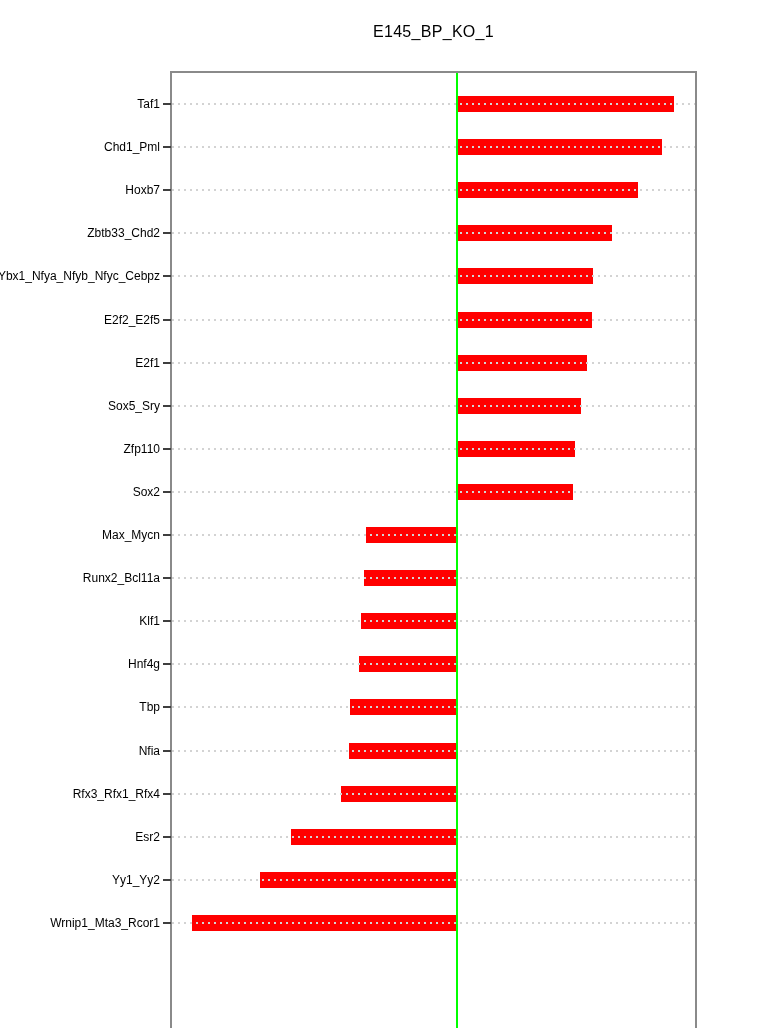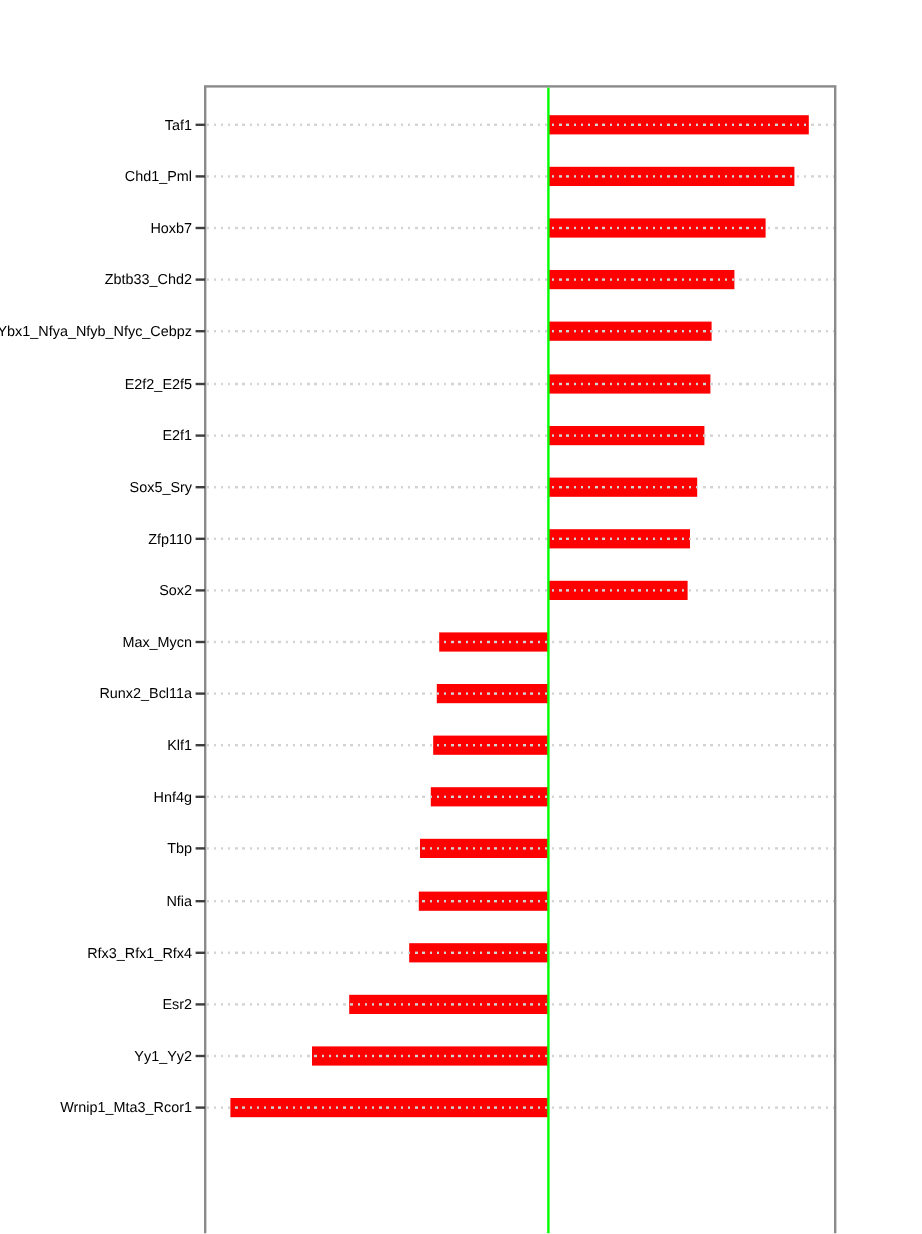--- a/index.html
+++ b/index.html
@@ -34,20 +34,21 @@
   }
   .x-axis-label {
     position:absolute; left:170px; top:995px; width:527px;
     text-align:center; font-size:13px; color:#000;
   }
 </style>
 </head>
 <body>
 
 <div class="canvas">
+  <div class="chart-title">E145_BP_KO_1</div>
 
   <div class="plot">
     <div class="plot-inner" id="plot-inner">
       <div class="zero-line" id="zero-line" style="left: 284.047px; background: rgb(0, 255, 0);"></div>
     <div class="bar" style="left: 285.047px; width: 216.884px; top: 23px; background: rgb(255, 0, 0);"></div>
         <div class="grid" style="top: 30px;"></div>
         <div class="ytick" style="top: 30px; background: rgb(63, 63, 63);"></div>
         <div class="ylab" style="top: 24px;">Taf1</div>
         <div class="bar" style="left: 285.047px; width: 204.491px; top: 66.1053px; background: rgb(255, 0, 0);"></div>
         <div class="grid" style="top: 73.1053px;"></div>

